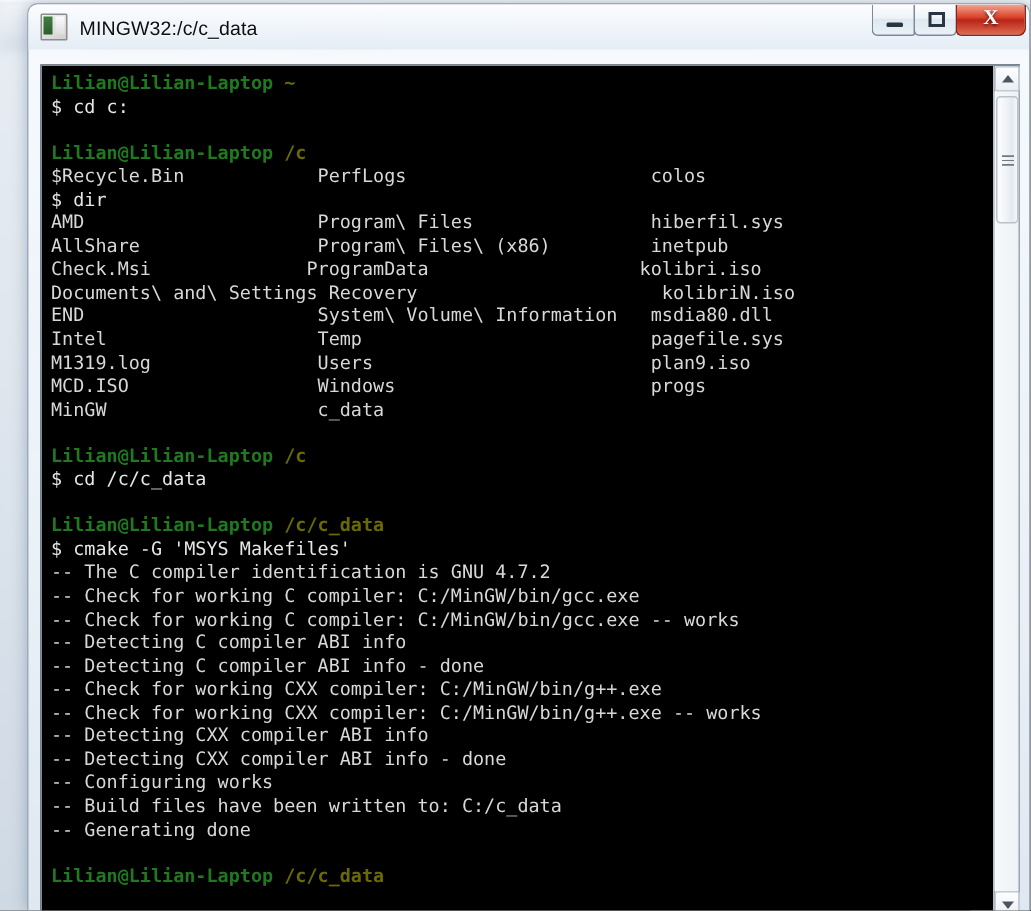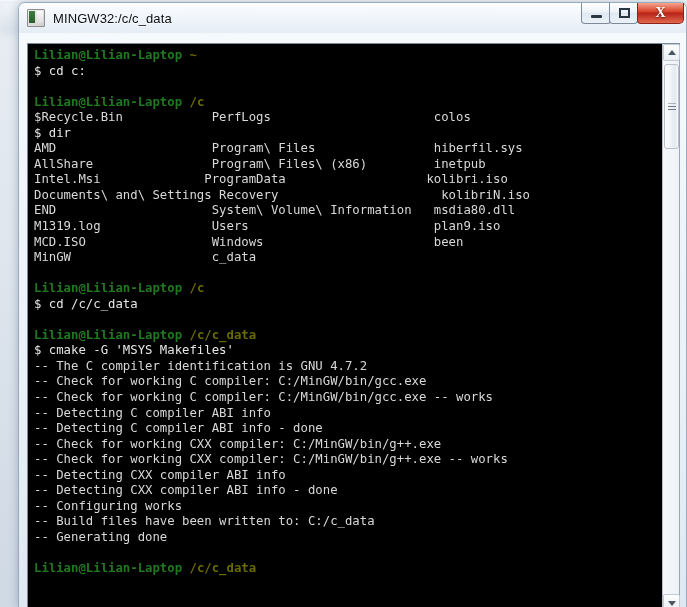--- a/index.html
+++ b/index.html
@@ -280,25 +280,26 @@
     <div id="terminal-wrap">
       <div id="terminal">
           <div class="line"><span class="usr">Lilian@Lilian-Laptop </span><span class="pth">~</span></div>
           <div class="line"><span class="cmd">$ cd c:</span></div>
           <div class="line blank"><span class="out">&nbsp;</span></div>
           <div class="line"><span class="usr">Lilian@Lilian-Laptop </span><span class="pth">/c</span></div>
           <div class="line"><span class="out">$Recycle.Bin            PerfLogs                      colos</span></div>
           <div class="line"><span class="cmd">$ dir</span></div>
           <div class="line"><span class="out">AMD                     Program\ Files                hiberfil.sys</span></div>
           <div class="line"><span class="out">AllShare                Program\ Files\ (x86)         inetpub</span></div>
-          <div class="line"><span class="out">Intel.Msi              ProgramData                   kolibri.iso</span></div>
+          <div class="line"><span class="out">Check.Msi              ProgramData                   kolibri.iso</span></div>
           <div class="line"><span class="out">Documents\ and\ Settings Recovery                      kolibriN.iso</span></div>
           <div class="line"><span class="out">END                     System\ Volume\ Information   msdia80.dll</span></div>
+          <div class="line"><span class="out">Intel                   Temp                          pagefile.sys</span></div>
           <div class="line"><span class="out">M1319.log               Users                         plan9.iso</span></div>
-          <div class="line"><span class="out">MCD.ISO                 Windows                       been</span></div>
+          <div class="line"><span class="out">MCD.ISO                 Windows                       progs</span></div>
           <div class="line"><span class="out">MinGW                   c_data</span></div>
           <div class="line blank"><span class="out">&nbsp;</span></div>
           <div class="line"><span class="usr">Lilian@Lilian-Laptop </span><span class="pth">/c</span></div>
           <div class="line"><span class="cmd">$ cd /c/c_data</span></div>
           <div class="line blank"><span class="out">&nbsp;</span></div>
           <div class="line"><span class="usr">Lilian@Lilian-Laptop </span><span class="pth">/c/c_data</span></div>
           <div class="line"><span class="cmd">$ cmake -G 'MSYS Makefiles'</span></div>
           <div class="line"><span class="out">-- The C compiler identification is GNU 4.7.2</span></div>
           <div class="line"><span class="out">-- Check for working C compiler: C:/MinGW/bin/gcc.exe</span></div>
           <div class="line"><span class="out">-- Check for working C compiler: C:/MinGW/bin/gcc.exe -- works</span></div>

